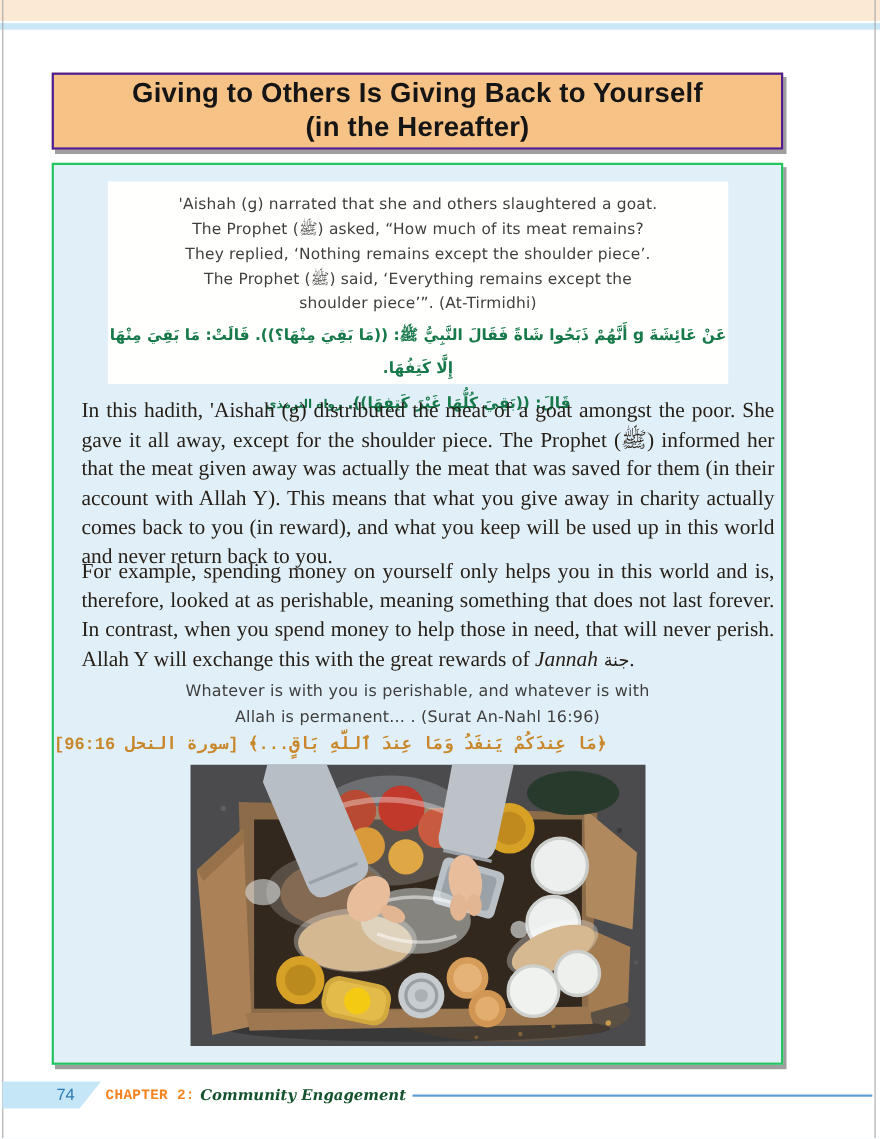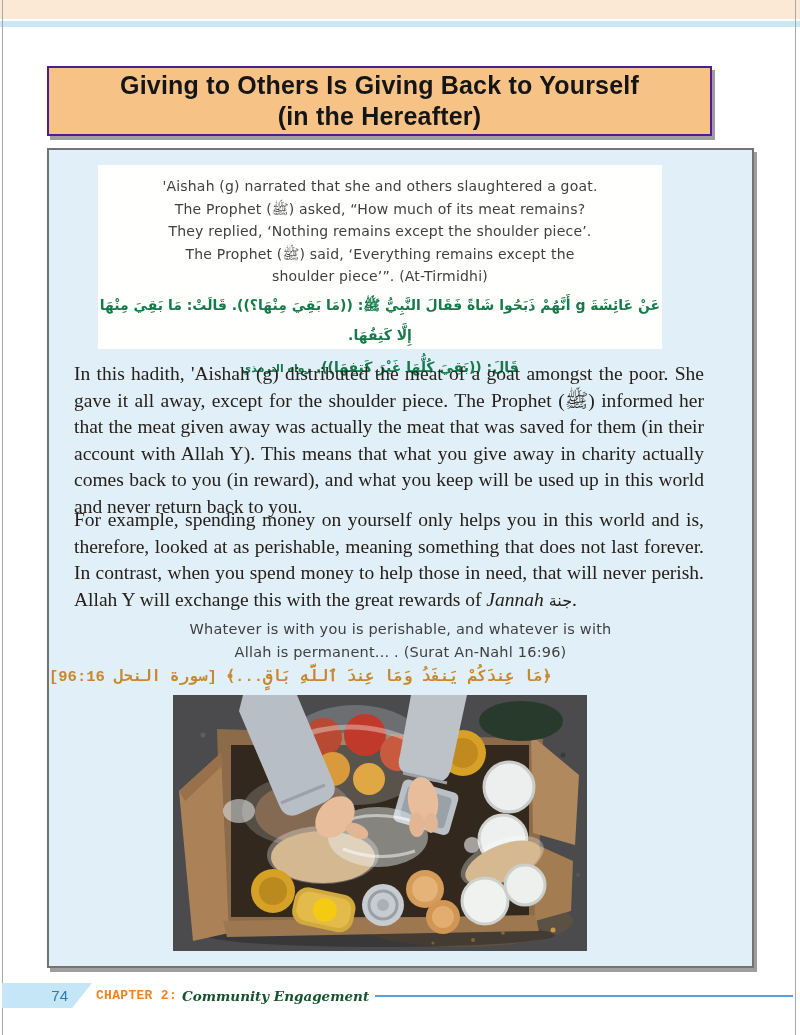--- a/index.html
+++ b/index.html
@@ -17,21 +17,21 @@
     background:#f7c286; border:2px solid #4c1d95; box-shadow:3px 4px 0 #9e9e9e;
     display:flex; flex-direction:column; justify-content:center; align-items:center;
   }
   .title-line{
     font-family:"Liberation Sans", sans-serif; font-weight:bold;
     font-size:25px; line-height:31px; color:#151515; text-align:center; letter-spacing:.2px;
   }
 
   .content-box{
     position:absolute; left:47px; top:148px; width:661px; height:816px;
-    background:#e1eff9; border:2px solid #737373; box-shadow:3px 4px 0 #9e9e9e;padding-left:42px;
+    background:#e1eff9; border:2px solid #22c55e; box-shadow:3px 4px 0 #9e9e9e;
   }
   .hadith-panel{
     position:absolute; left:49px; top:15px; width:564px; height:184px;
     background:#fffffd; text-align:center; box-sizing:border-box; padding-top:10px;
   }
   .hadith-en{
     font-family:"DejaVu Sans", sans-serif; font-size:14px; line-height:22.5px;
     color:#3f3f3f; letter-spacing:.2px;
   }
   .hadith-ar{

